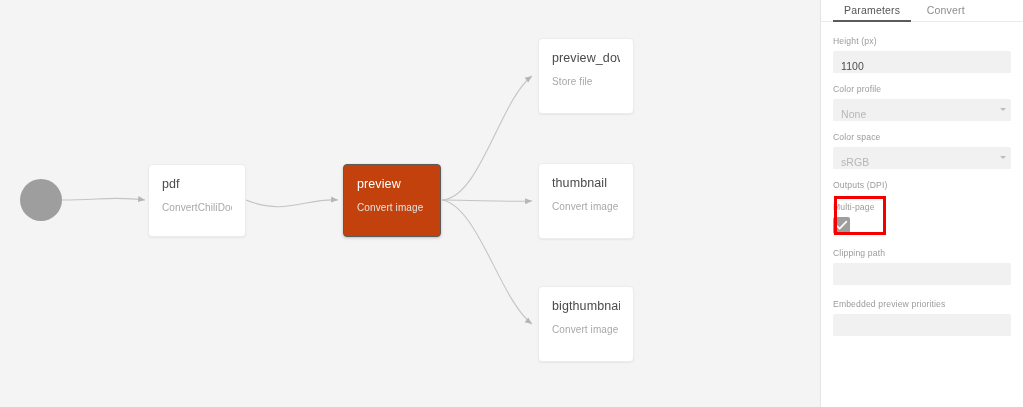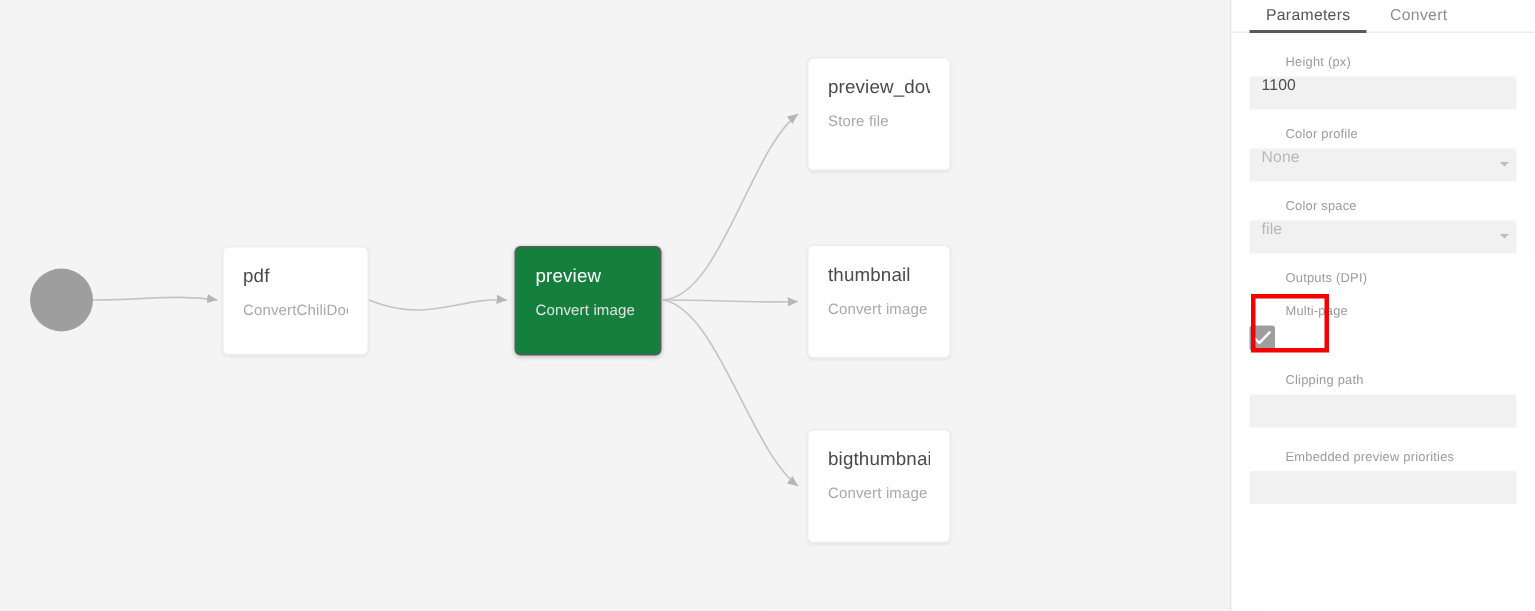--- a/index.html
+++ b/index.html
@@ -48,21 +48,21 @@
   .node {
     position: absolute;
     box-sizing: border-box;
     background: #ffffff;
     border: 1px solid #ececec;
     border-radius: 4px;
     box-shadow: 0 1px 2px rgba(0,0,0,0.06);
     padding: 12px 13px 0 13px;
   }
   .node.selected {
-    background: #15803d;
+    background: #c2410c;
     border-color: #5b5b5b;
     box-shadow: 0 1px 3px rgba(0,0,0,0.22);
   }
   .node-title {
     font-size: 12.5px;
     color: #4a4a4a;
     line-height: 15px;
     letter-spacing: .1px;
     white-space: nowrap;
     overflow: hidden;
@@ -136,32 +136,31 @@
   }
   .field {
     margin-bottom: 11px;
   }
   .field-label {
     font-size: 8.6px;
     color: #9b9b9b;
     letter-spacing: .15px;
     line-height: 11px;
     margin-bottom: 4px;
-    margin-left: 24px;
   }
   .field-input {
     box-sizing: border-box;
     height: 22px;
     background: #f1f1f1;
     border: none;
     border-radius: 2px 2px 0 0;
     position: relative;
     padding: 0 8px;
     display: flex;
-    align-items: flex-start;
+    align-items: flex-end;
   }
   .field-value {
     font-size: 10.5px;
     color: #4d4d4d;
     letter-spacing: .1px;
     line-height: 13px;
   }
   .field-value.placeholder {
     color: #b7b7b7;
   }
@@ -276,21 +275,21 @@
         <div class="field-label">Color profile</div>
         <div class="field-input select">
           <span class="field-value placeholder">None</span>
           <span class="caret"></span>
         </div>
       </div>
 
       <div class="field">
         <div class="field-label">Color space</div>
         <div class="field-input select">
-          <span class="field-value placeholder">file</span>
+          <span class="field-value placeholder">sRGB</span>
           <span class="caret"></span>
         </div>
       </div>
 
       <div class="field">
         <div class="field-label">Outputs (DPI)</div>
       </div>
 
       <div class="checkbox-field">
         <div class="field-label">Multi-page</div>

